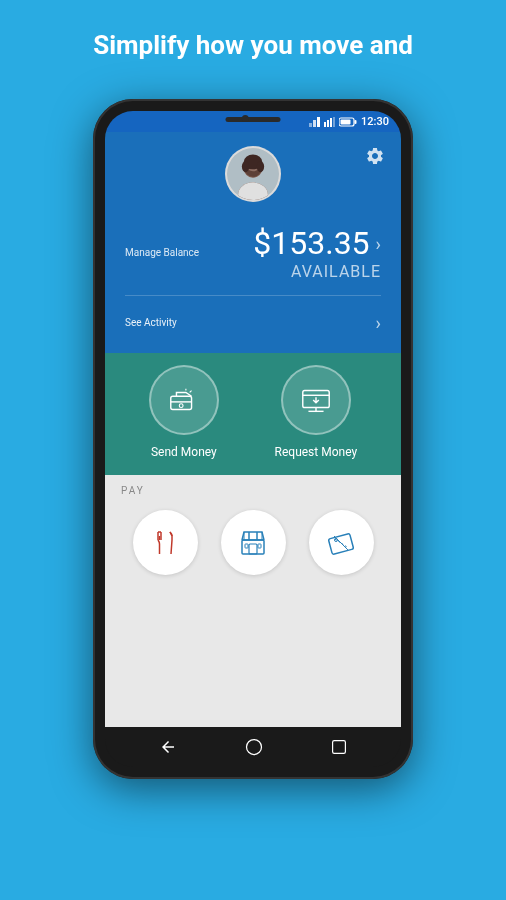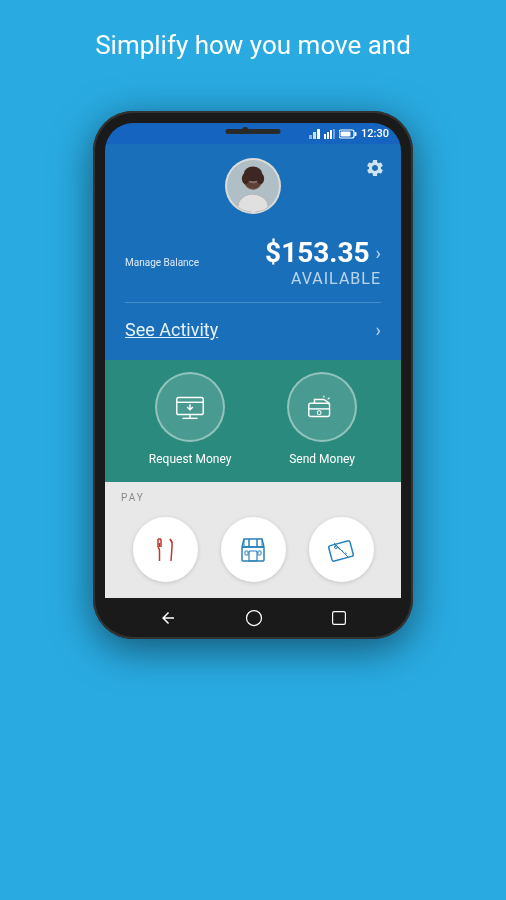--- a/index.html
+++ b/index.html
@@ -11,22 +11,22 @@
       display: flex;
       flex-direction: column;
       align-items: center;
       justify-content: flex-start;
       overflow: hidden;
     }
 
     .phone-wrapper {
       position: relative;
       width: 320px;
-      height: 528px;
-      margin: 16px auto;
+      height: 680px;
+      margin: 4px auto;
     }
 
     .phone-outer {
       position: absolute;
       top: 0; left: 0; right: 0; bottom: 0;
       background: #1a1a1a;
       border-radius: 40px;
       box-shadow: 0 10px 40px rgba(0,0,0,0.5), inset 0 0 0 2px #333;
       padding: 12px;
     }
@@ -112,22 +112,22 @@
     }
 
     .balance-amount {
       display: flex;
       align-items: center;
       gap: 6px;
     }
 
     .balance-value {
       color: white;
-      font-size: 28px;
-      font-weight: 700;
+      font-size: 32px;
+      font-weight: 400;
     }
 
     .balance-available {
       color: rgba(255,255,255,0.7);
       font-size: 16px;
       letter-spacing: 1px;
       text-align: right;
     }
 
     .balance-right {
@@ -147,22 +147,21 @@
 
     .activity-row {
       display: flex;
       justify-content: space-between;
       align-items: center;
       padding: 8px 4px 4px;
     }
 
     .activity-label {
       color: rgba(255,255,255,0.9);
-      font-size: 18px;
-      text-decoration: underline;
+      font-size: 10px;
     }
 
     
     .send-request-section {
       background: #2a8a7e;
       padding: 12px 16px 16px;
     }
 
     .section-title {
       color: rgba(255,255,255,0.7);
@@ -269,21 +268,21 @@
       font-size: 20px;
       cursor: pointer;
       display: flex;
       align-items: center;
       justify-content: center;
     }
   </style>
 </head>
 <body>
 
-<div style="text-align:center; color:white; font-size:26px; font-weight:400; padding:28px 40px 32px; line-height:1.35;">
+<div style="text-align:center; color:white; font-size:26px; font-weight:700; padding:28px 40px 32px; line-height:1.35;">
   <span>Simplify how you move and</span><br>
 </div>
 
 <div class="phone-wrapper">
   <div class="phone-outer">
 
     <div style="position:absolute;top:18px;left:50%;transform:translateX(-50%);width:55px;height:5px;background:#2a2a2a;border-radius:3px;"></div>
 
     <div style="position:absolute;top:16px;left:50%;transform:translateX(-160%);width:7px;height:7px;background:#2a2a2a;border-radius:50%;"></div>
 
@@ -355,48 +354,48 @@
         <hr class="divider-line">
 
         <div class="activity-row">
           <span class="activity-label">See Activity</span>
           <span class="chevron-right">›</span>
         </div>
       </div>
 
       <div class="send-request-section">
         <div class="actions-row">
+
+          <div class="action-item">
+            <div class="action-circle">
+
+              <svg viewBox="0 0 36 36" width="34" height="34">
+                <rect x="4" y="14" width="22" height="14" rx="2" stroke="white" stroke-width="1.5" fill="none"></rect>
+                <line x1="4" y1="20" x2="26" y2="20" stroke="white" stroke-width="1.5"></line>
+                <circle cx="15" cy="24" r="2" stroke="white" stroke-width="1.2" fill="none"></circle>
+                <path d="M10,14 L10,10 L20,10 L26,14" stroke="white" stroke-width="1.5" fill="none"></path>
+                <path d="M20,8 L20,6 M24,10 L26,8" stroke="white" stroke-width="1.2"></path>
+              </svg>
+            </div>
+            <span class="action-label">Send Money</span>
+          </div>
 
           <div class="action-item">
             <div class="action-circle">
 
               <svg viewBox="0 0 36 36" width="34" height="34">
                 <rect x="4" y="8" width="28" height="18" rx="2" stroke="white" stroke-width="1.5" fill="none"></rect>
                 <line x1="4" y1="13" x2="32" y2="13" stroke="white" stroke-width="1.5"></line>
                 <line x1="10" y1="30" x2="26" y2="30" stroke="white" stroke-width="1.5"></line>
                 <line x1="18" y1="26" x2="18" y2="30" stroke="white" stroke-width="1.5"></line>
                 <path d="M18,20 L18,15 M15,18 L18,21 L21,18" stroke="white" stroke-width="1.5" fill="none"></path>
               </svg>
             </div>
             <span class="action-label">Request Money</span>
           </div>
-
-          <div class="action-item">
-            <div class="action-circle">
-
-              <svg viewBox="0 0 36 36" width="34" height="34">
-                <rect x="4" y="14" width="22" height="14" rx="2" stroke="white" stroke-width="1.5" fill="none"></rect>
-                <line x1="4" y1="20" x2="26" y2="20" stroke="white" stroke-width="1.5"></line>
-                <circle cx="15" cy="24" r="2" stroke="white" stroke-width="1.2" fill="none"></circle>
-                <path d="M10,14 L10,10 L20,10 L26,14" stroke="white" stroke-width="1.5" fill="none"></path>
-                <path d="M20,8 L20,6 M24,10 L26,8" stroke="white" stroke-width="1.2"></path>
-              </svg>
-            </div>
-            <span class="action-label">Send Money</span>
-          </div>
         </div>
       </div>
 
       <div class="pay-section">
         <div class="pay-title">PAY</div>
         <div class="pay-row">
 
           <div class="pay-item">
             <div class="pay-circle">
               <svg viewBox="0 0 30 30" width="28" height="28">

